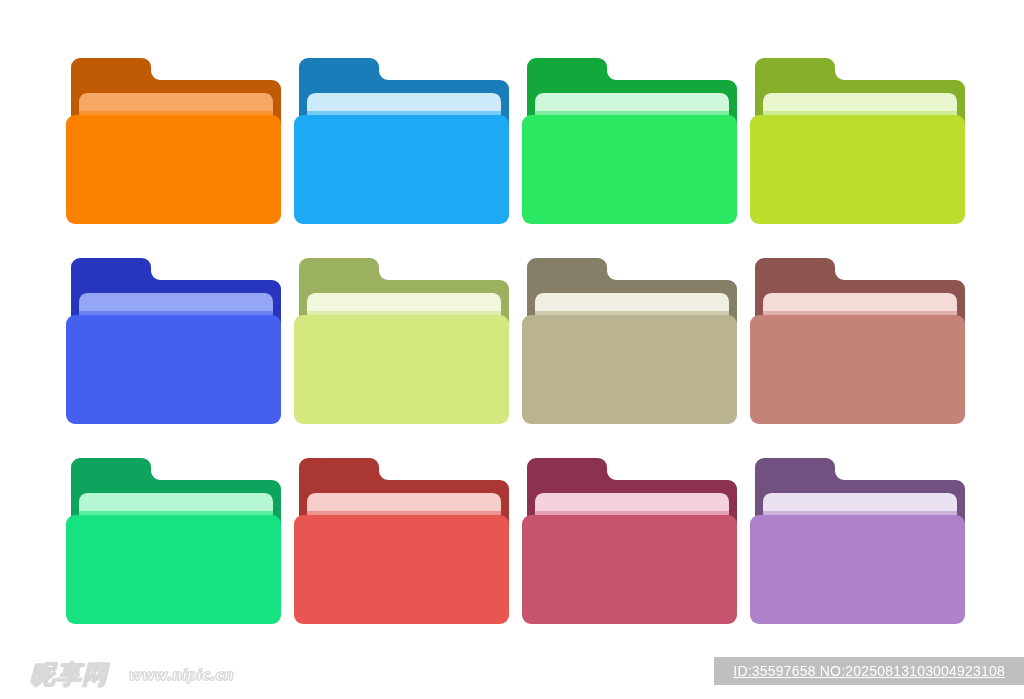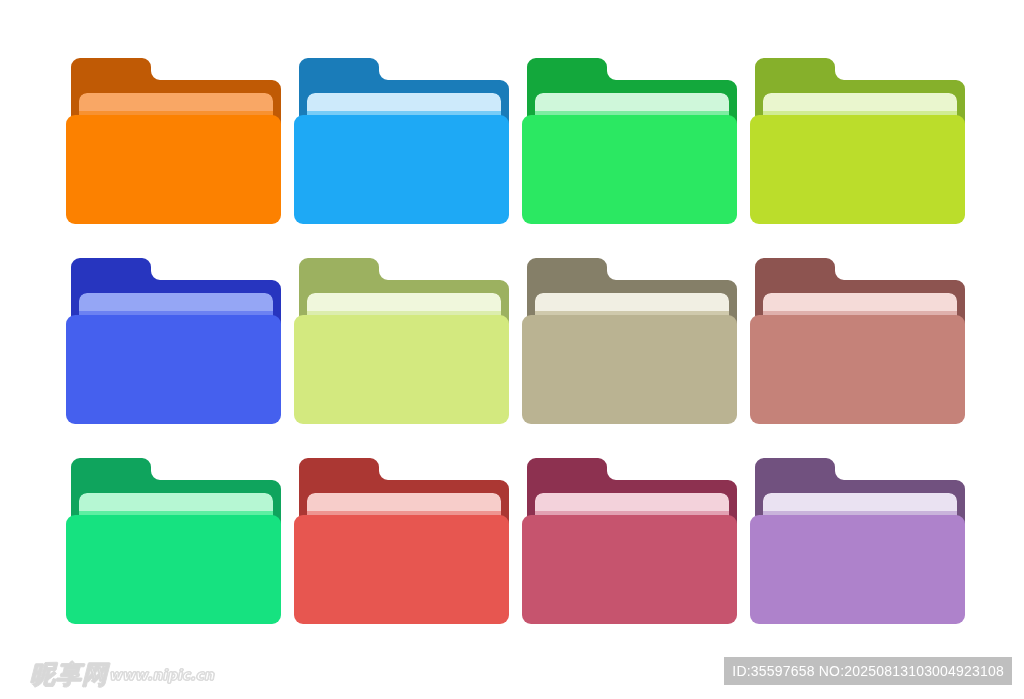--- a/index.html
+++ b/index.html
@@ -46,21 +46,21 @@
     height: 49px;
     background: #ffffff;
   }
 
   #site-watermark {
     position: absolute;
     left: 30px;
     top: 8px;
     display: flex;
     align-items: center;
-    gap: 2px;
+    gap: 21px;
     user-select: none;
   }
 
   #watermark-cjk {
     font-family: "DejaVu Sans", sans-serif;
     font-size: 25px;
     font-weight: 700;
     font-style: italic;
     letter-spacing: 1px;
     color: #ffffff;
@@ -77,33 +77,34 @@
     font-style: italic;
     color: #ffffff;
     -webkit-text-stroke: 1px #dadada;
     text-shadow:
       -1px 0 #dedede, 1px 0 #dedede,
       0 -1px #dedede, 0 1px #dedede;
   }
 
   #id-badge {
     position: absolute;
-    right: 12px;
+    right: 0px;
     top: 657px;
     height: 28px;
-    padding: 0 8px;
+    padding: 0 19px;
     background: #bfbfbf;
     color: #ffffff;
     font-family: "Liberation Sans", sans-serif;
     font-size: 14px;
     letter-spacing: 0.2px;
     display: flex;
     align-items: center;
     white-space: nowrap;
     user-select: none;
+    text-decoration: underline;
   }
 </style>
 </head>
 <body>
 
 <div id="folder-grid">
     <div class="folder-cell" style="left: 66px; top: 54px;">
       <svg viewBox="0 0 228 186">
         <defs>
           <clipPath id="paperclip-0">

